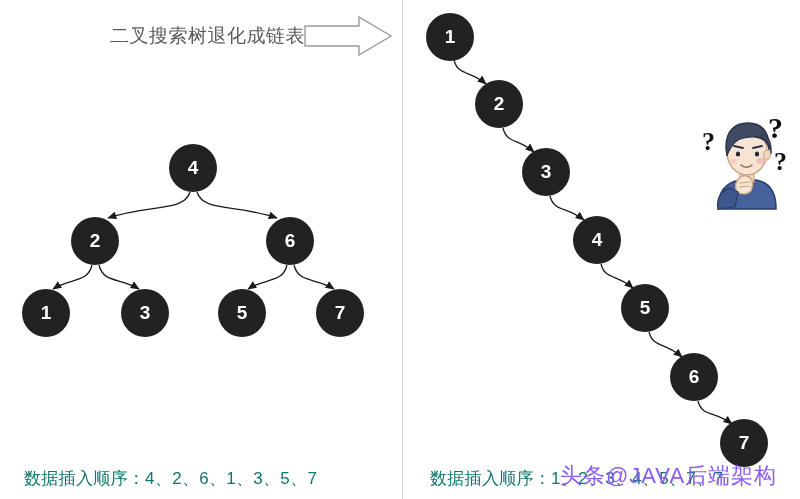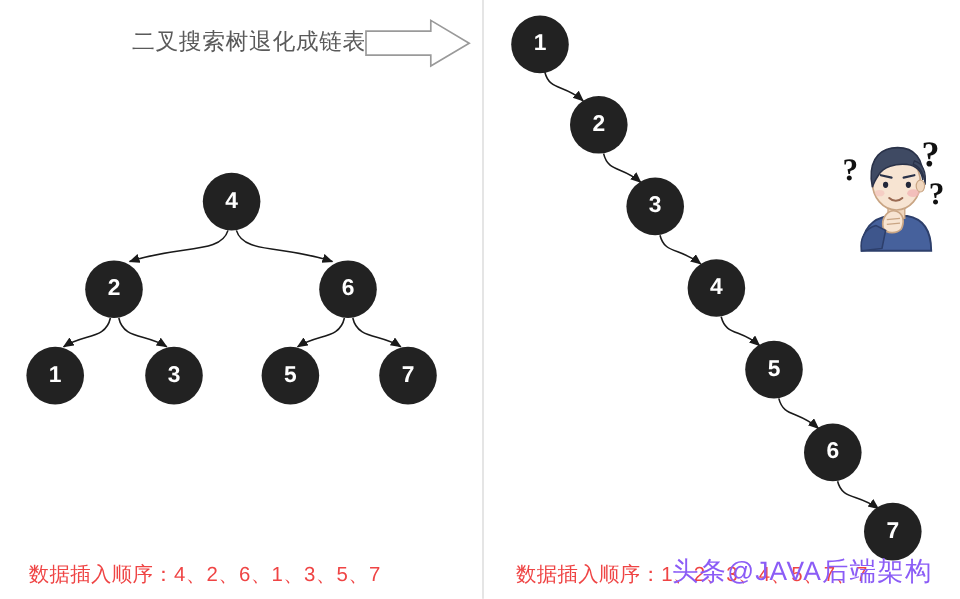--- a/index.html
+++ b/index.html
@@ -85,21 +85,21 @@
     width: 800px;
     height: 499px;
     pointer-events: none;
   }
 
   
   .caption {
     position: absolute;
     font-size: 17px;
     line-height: 22px;
-    color: #ef4444;
+    color: #0f766e;
     white-space: nowrap;
     letter-spacing: 0.3px;
   }
   #left-caption  { left: 24px;  top: 468px; }
   #right-caption { left: 430px; top: 468px; }
 
   
   #watermark {
     position: absolute;
     left: 560px;

